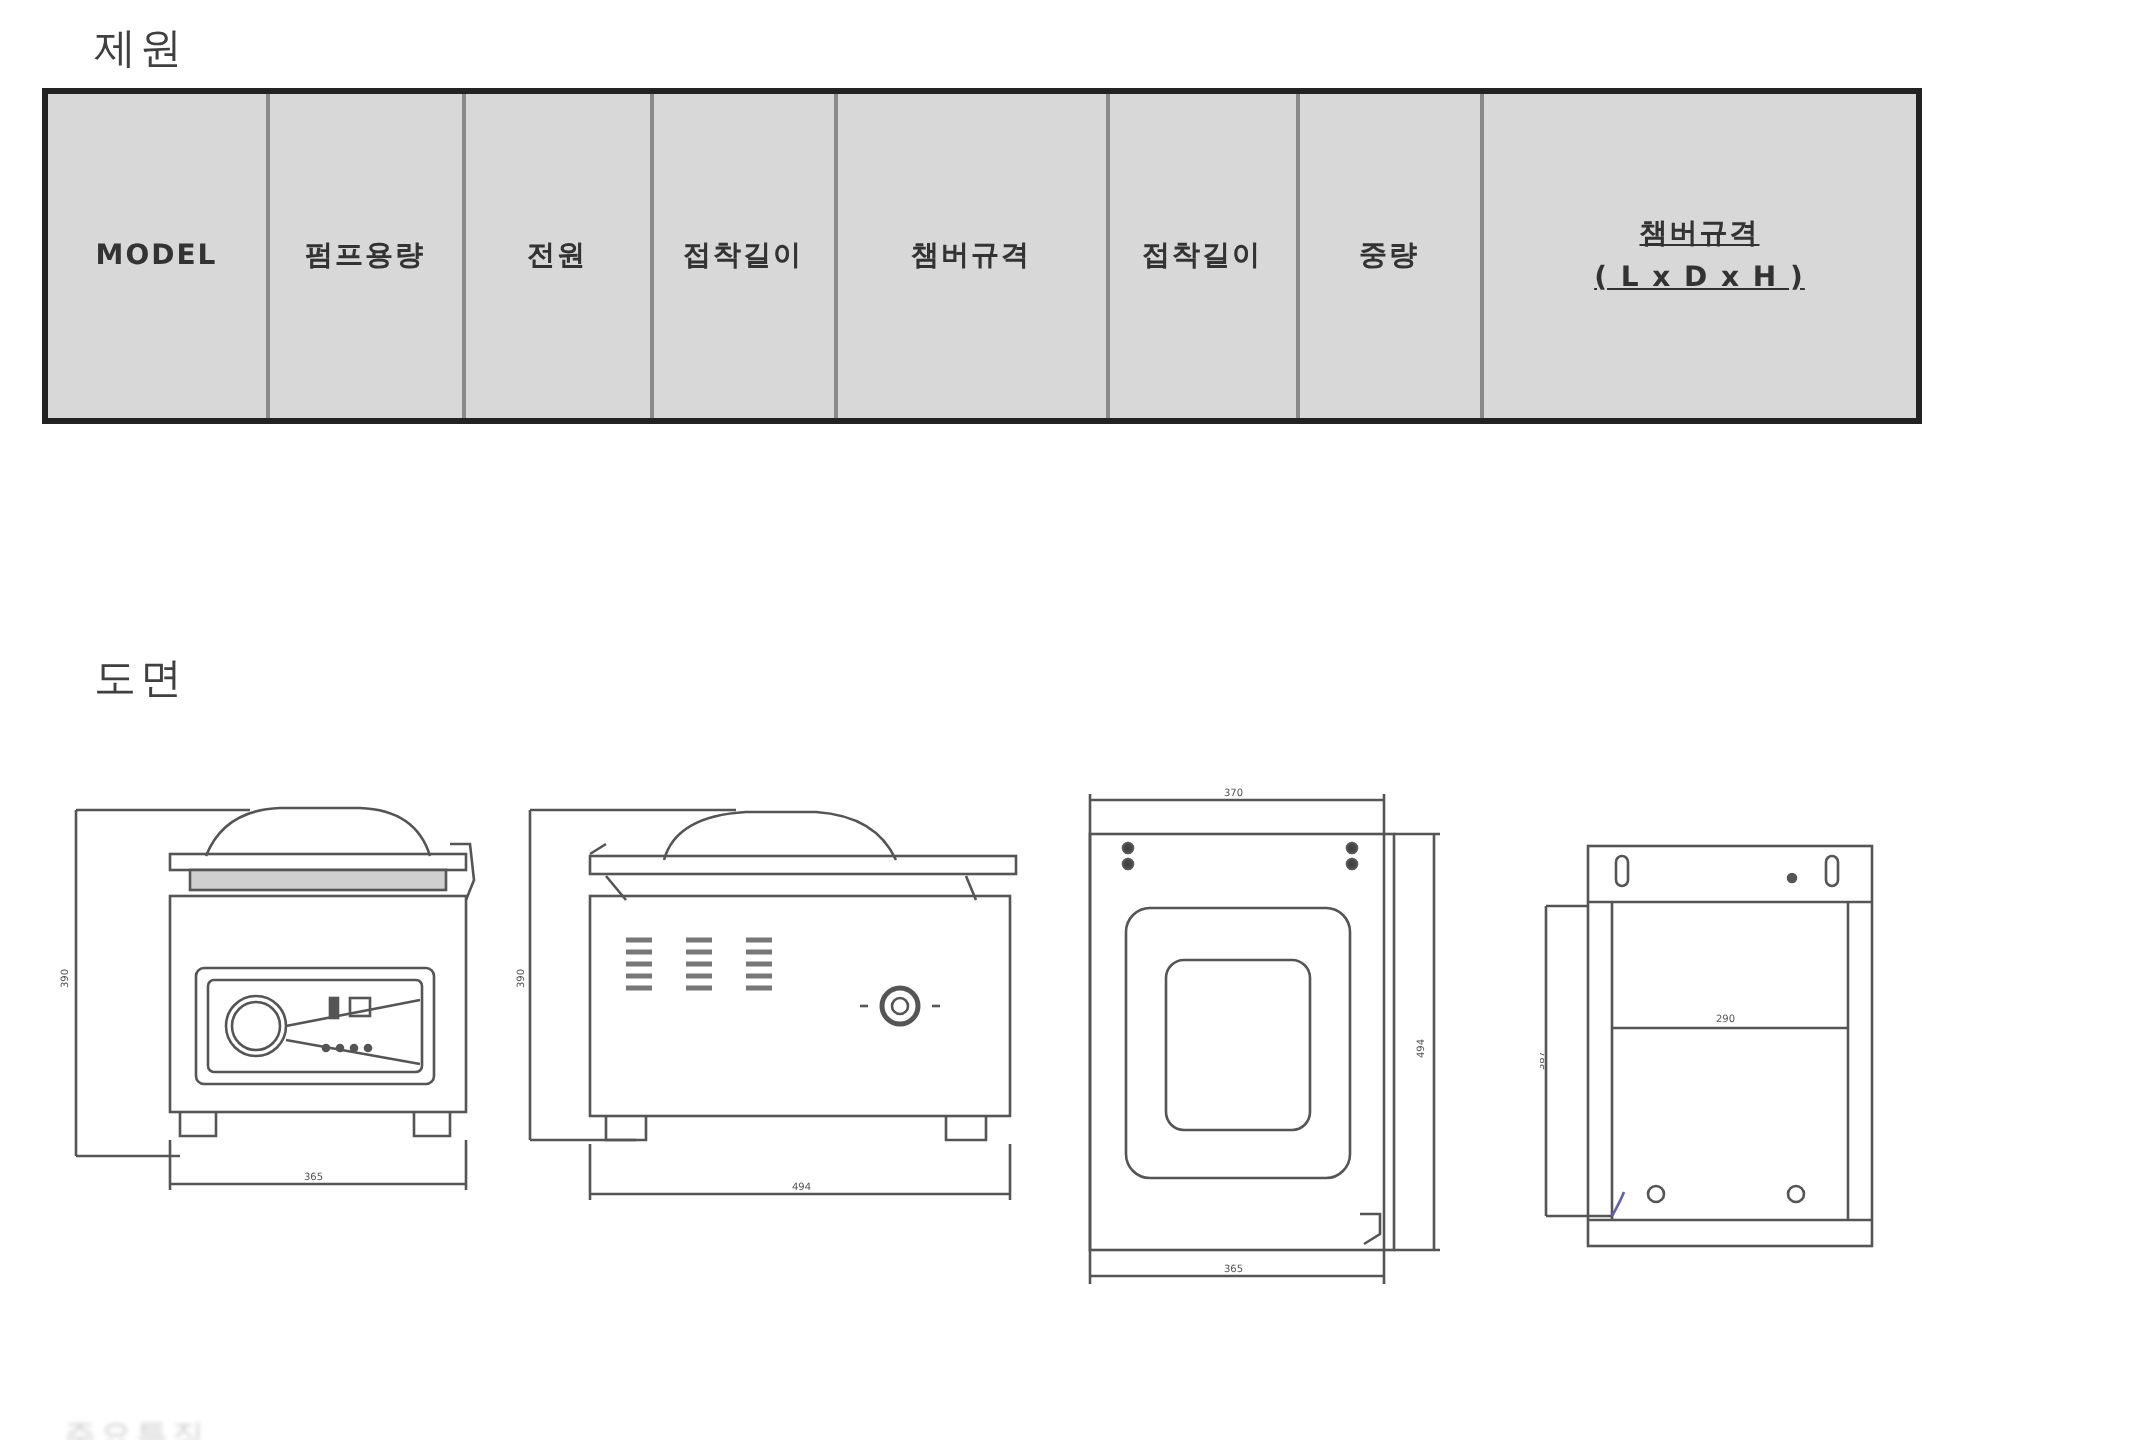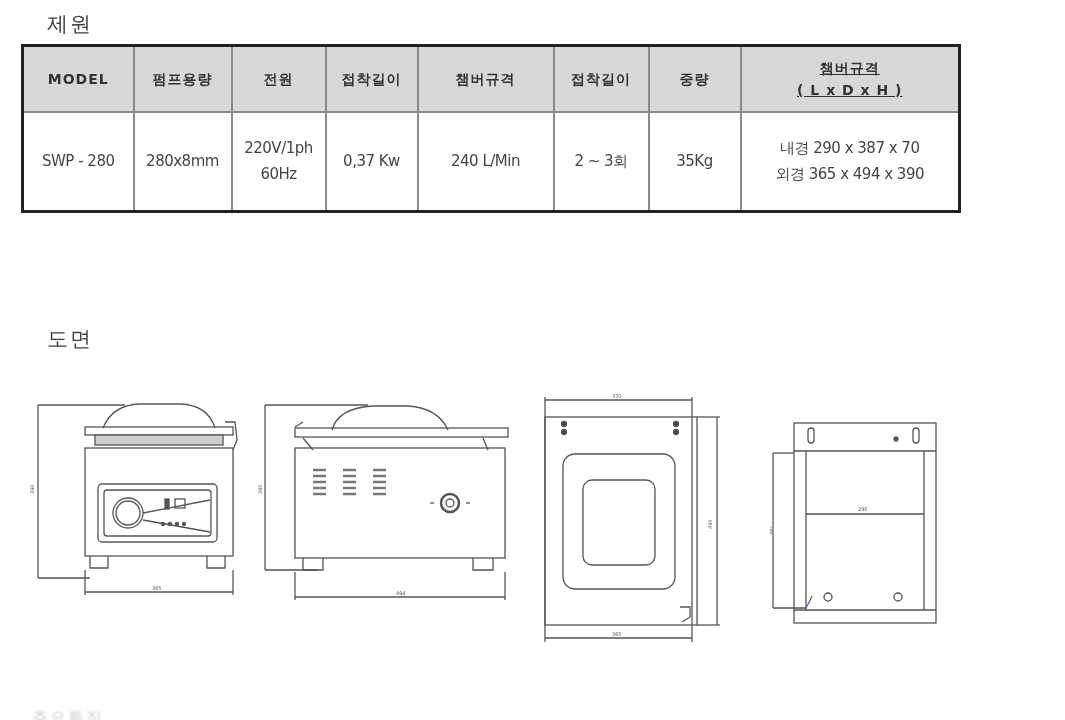--- a/index.html
+++ b/index.html
@@ -51,36 +51,20 @@
     <th>펌프용량</th>
     <th>전원</th>
     <th>접착길이</th>
     <th>챔버규격</th>
     <th>접착길이</th>
     <th>중량</th>
     <th style="line-height:22px;text-decoration:underline;">
       <div>챔버규격</div>
       <div>( L x D x H )</div>
     </th>
-  </tr>
-  <tr>
-    <td>SWP - 280</td>
-    <td>280x8mm</td>
-    <td>
-      <div>220V/1ph</div>
-      <div>60Hz</div>
-    </td>
-    <td>0,37 Kw</td>
-    <td>240 L/Min</td>
-    <td>2 ~ 3회</td>
-    <td>35Kg</td>
-    <td>
-      <div>내경 290 x 387 x 70</div>
-      <div>외경 365 x 494 x 390</div>
-    </td>
   </tr>
 </tbody>
   </table>
 
 <div class="section-title" id="title-drawing">도면</div>
 
 <div class="drawings">
 
   <svg style="left:30px;top:400px" width="215" height="200" viewBox="0 0 215 200">
     <g fill="none" stroke="#555" stroke-width="1.3">

